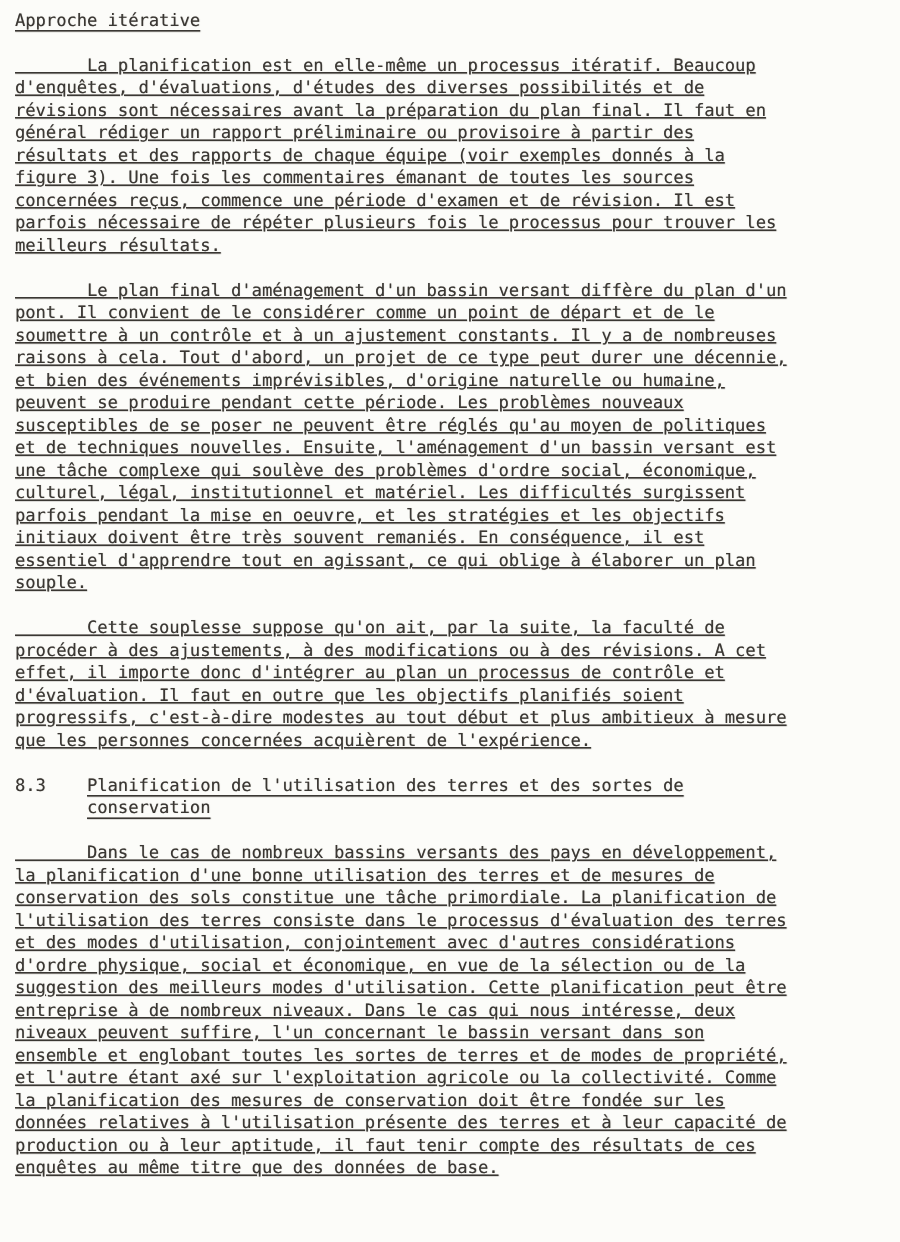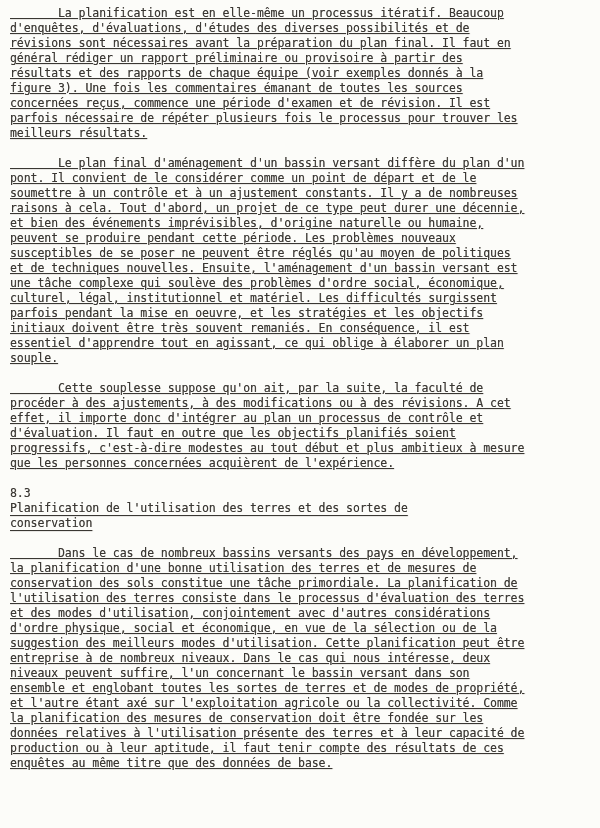--- a/index.html
+++ b/index.html
@@ -35,39 +35,39 @@
     margin-top: 15px; 
   }
   .para {
     margin: 0;
     white-space: pre;
     text-decoration: underline;
   }
   .section-heading {
     display: flex;
     align-items: flex-start;
-    flex-direction: column;
   }
   .section-number {
     flex: none;
     width: 48px; 
     white-space: pre;
   }
   .section-title {
     white-space: pre;
     text-decoration: underline;
     text-underline-offset: 2.5px;
     text-decoration-thickness: 1px;
   }
 </style>
 </head>
 <body>
 
 <div class="page">
 
+  <h2 class="heading block">Approche itérative</h2>
 
   <p class="para block">       La planification est en elle-même un processus itératif. Beaucoup
 d'enquêtes, d'évaluations, d'études des diverses possibilités et de
 révisions sont nécessaires avant la préparation du plan final. Il faut en
 général rédiger un rapport préliminaire ou provisoire à partir des
 résultats et des rapports de chaque équipe (voir exemples donnés à la
 figure 3). Une fois les commentaires émanant de toutes les sources
 concernées reçus, commence une période d'examen et de révision. Il est
 parfois nécessaire de répéter plusieurs fois le processus pour trouver les
 meilleurs résultats.</p>

